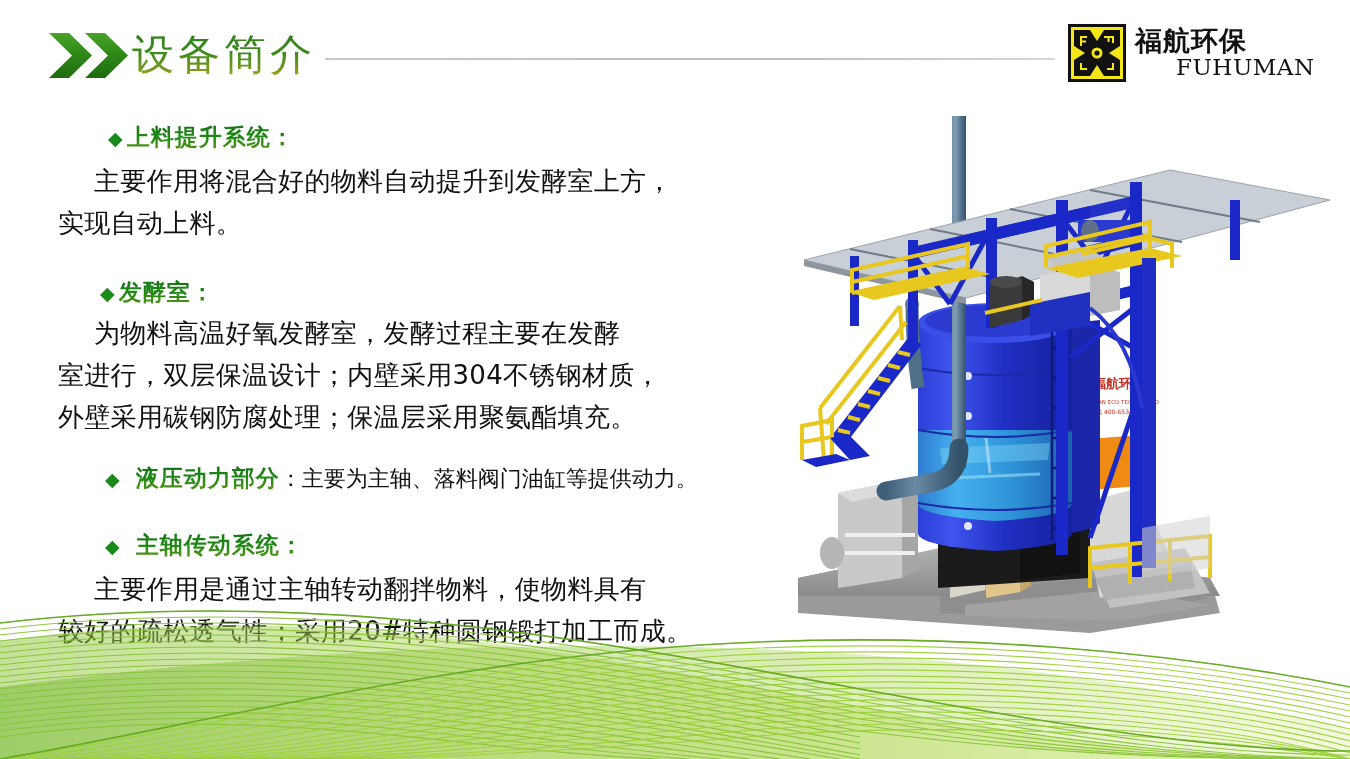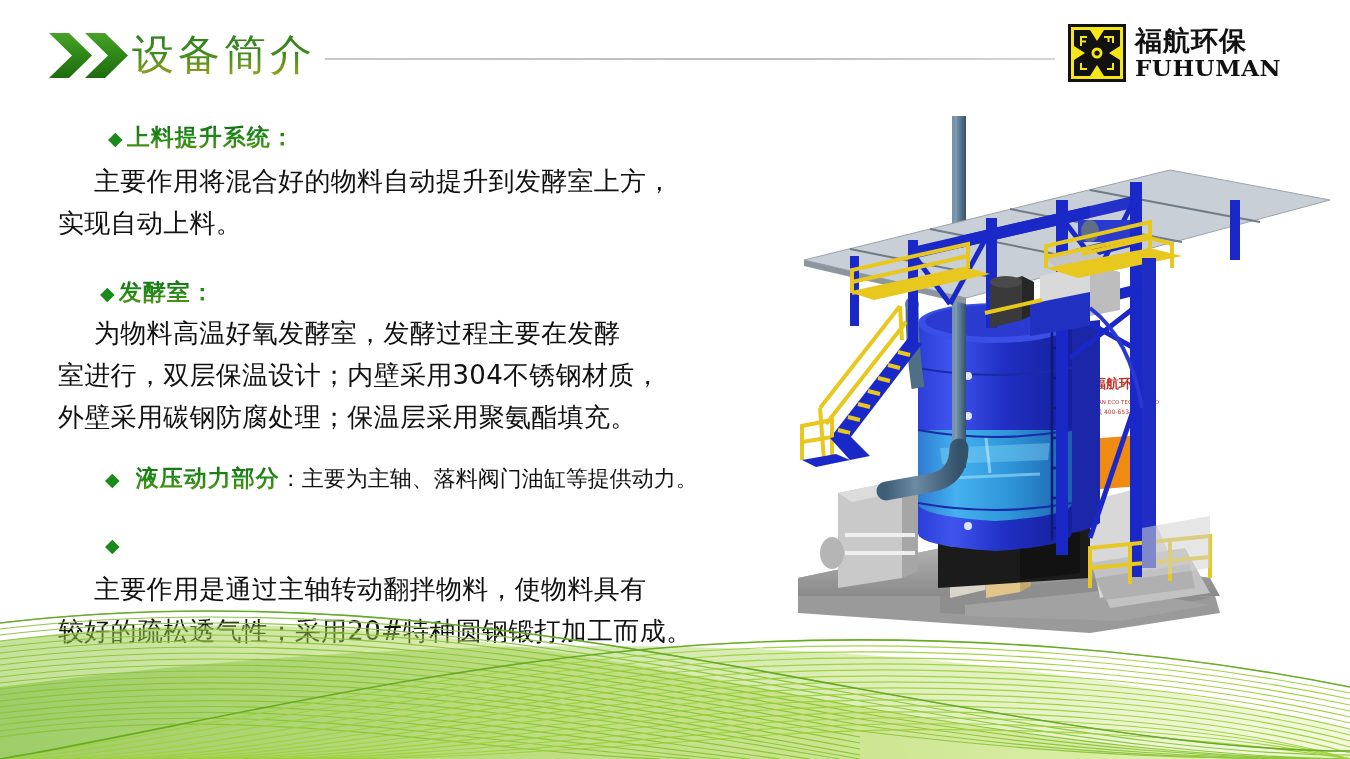--- a/index.html
+++ b/index.html
@@ -31,21 +31,21 @@
     position:absolute;left:325px;top:58px;width:730px;height:2px;
     background:linear-gradient(90deg,#c9c9c9,#bdbdbd 60%,#d6d6d6);
   }
 
   
   .logo{position:absolute;left:1068px;top:22px;width:200px;height:62px;display:flex;align-items:center;}
   .logo-mark{width:58px;height:58px;background:#f5e617;border:3px solid #111;box-sizing:border-box;position:relative;flex:none;}
   .logo-mark svg{position:absolute;left:0;top:0;}
   .logo-words{margin-left:9px;display:flex;flex-direction:column;justify-content:center;}
   .logo-cn{font-family:"DejaVu Sans","Liberation Sans",sans-serif;font-size:27px;font-weight:bold;color:#111;letter-spacing:1px;line-height:29px;white-space:nowrap;}
-  .logo-en{font-family:"DejaVu Serif","Liberation Serif",serif;font-size:23px;font-weight:bold;color:#111;letter-spacing:0.5px;line-height:25px;white-space:nowrap;}
+  .logo-en{font-family:"DejaVu Serif","Liberation Serif",serif;font-size:23px;font-weight:normal;color:#111;letter-spacing:0.5px;line-height:25px;white-space:nowrap;margin-left:41px;}
 
   
   .content{position:absolute;left:0;top:105px;width:820px;}
   .blk{position:absolute;}
   .heading{
     font-family:"DejaVu Sans","Liberation Sans",sans-serif;
     font-size:23px;font-weight:bold;color:#1f7a1f;
     white-space:nowrap;line-height:30px;
     display:flex;align-items:baseline;
   }
@@ -141,20 +141,21 @@
       <div class="heading">
         <span class="dia">◆</span>
         <span class="htxt" style="margin-left:14px;">液压动力部分</span>
         <span class="inline-body">：主要为主轴、落料阀门油缸等提供动力。</span>
       </div>
     </div>
 
     <div class="blk" style="left:105px;top:425px;">
       <div class="heading">
         <span class="dia">◆</span>
+        <span class="htxt" style="margin-left:14px;">主轴传动系统：</span>
       </div>
     </div>
     <div class="blk para" style="left:58px;top:463px;width:710px;"><span class="ind"></span><span>主要作用是通过主轴转动翻拌物料，使物料具有
 较好的疏松透气性；采用20#特种圆钢锻打加工而成。</span></div>
   </div>
 
   <div class="render">
     <svg width="540" height="525" viewBox="0 0 540 525">
       <defs>
         <linearGradient id="tankG" x1="0" y1="0" x2="1" y2="0">

